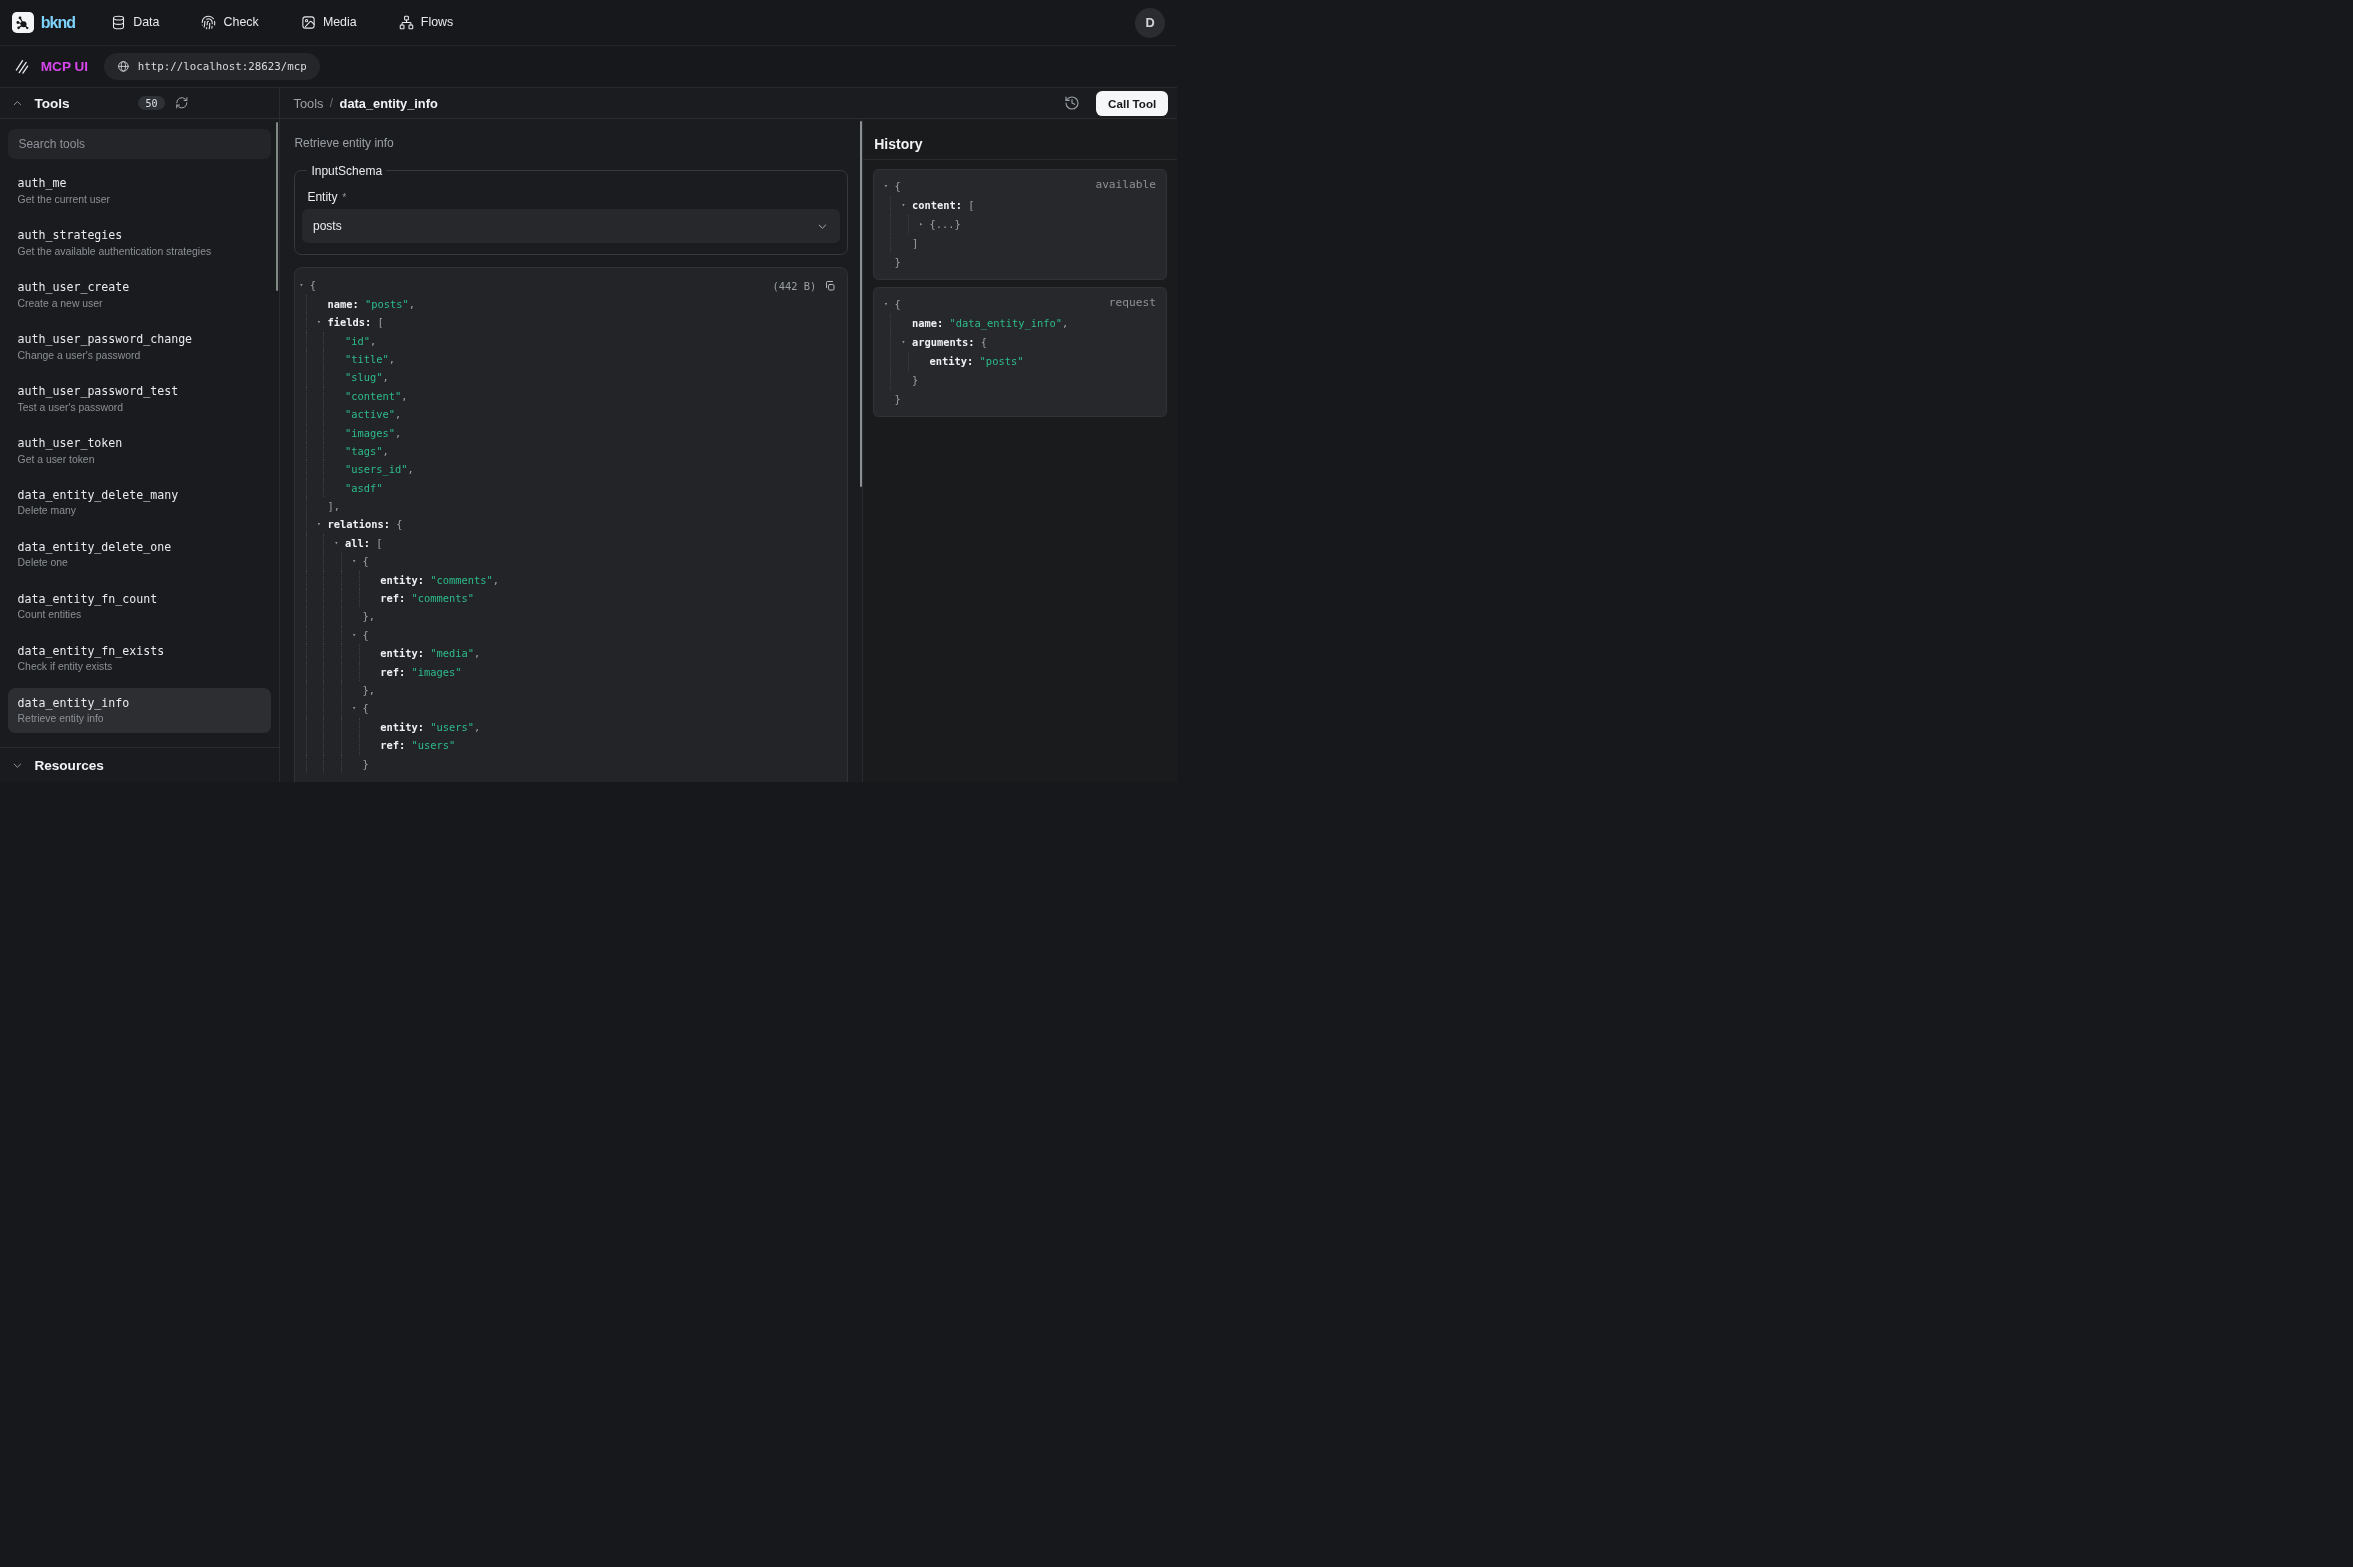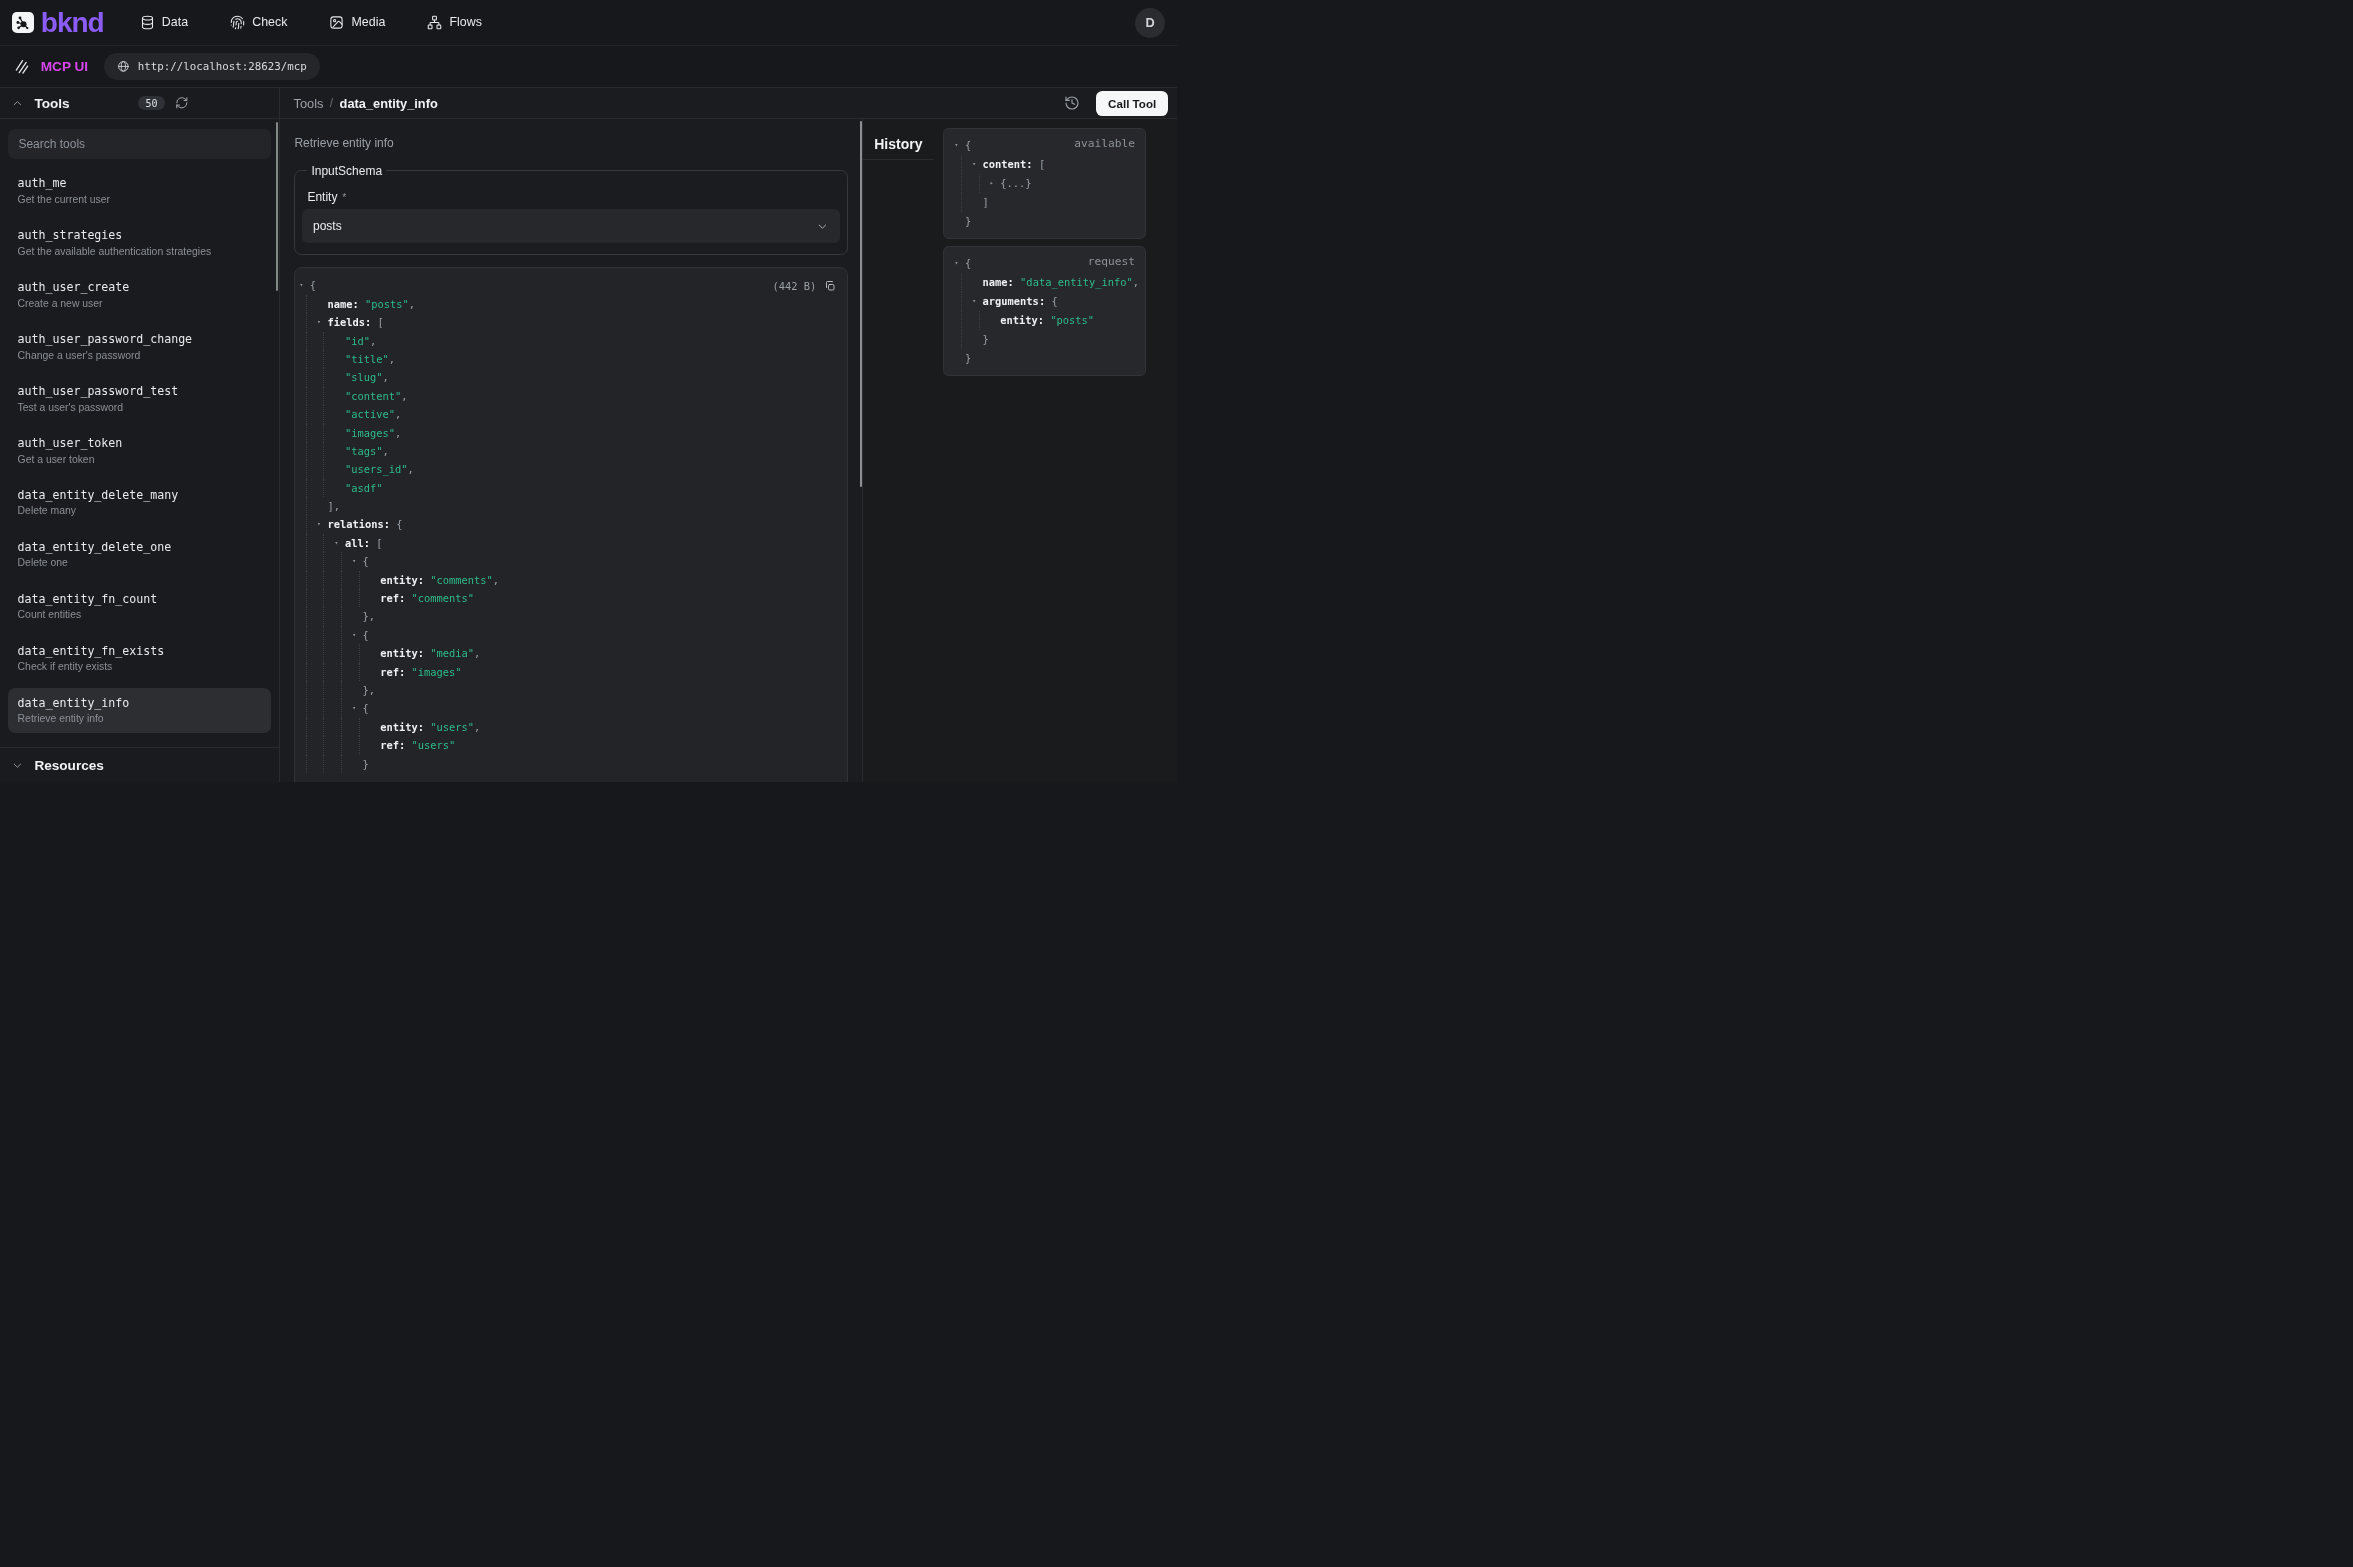--- a/index.html
+++ b/index.html
@@ -8,21 +8,21 @@
     width:1177px; height:784px; overflow:hidden; position:relative;
     background:#17181b; color:#e8eaec;
     font-family:"Liberation Sans", sans-serif;
   }
   svg { display:block; fill:none; stroke:currentColor; stroke-width:1.7; stroke-linecap:round; stroke-linejoin:round; }
 
   
   .topbar { height:46px; display:flex; align-items:center; padding:0 12px; background:#17181b; border-bottom:0.8px solid #222428; }
   .brand { display:flex; align-items:center; gap:7.2px; }
   .brand-icon { width:21.6px; height:21.6px; background:#f4f5f7; border-radius:4.8px; display:flex; align-items:center; justify-content:center; color:#17181b; }
-  .brand-text { font-size:28px; font-weight:800; letter-spacing:-1px; color:#8b5cf6; }
+  .brand-text { font-size:16px; font-weight:800; letter-spacing:-1px; color:#7dd3fc; }
   .nav { display:flex; margin-left:36px; column-gap:42px; }
   .nav-item { display:flex; align-items:flex-start; gap:7.2px; font-size:12.4px; color:#e7e9eb; cursor:pointer; }
   .nicon { color:#e7e9eb; }
   .avatar { margin-left:auto; width:30px; height:30px; border-radius:50%; background:#2a2c30; color:#d2d5d9;
             display:flex; align-items:center; justify-content:center; font-size:12.8px; font-weight:bold; }
 
   
   .mcpbar { height:42px; display:flex; align-items:center; padding:0 12.8px; background:#17181b; border-bottom:0.8px solid #27292d; gap:10.4px; }
   .mcp-icon { color:#e8eaec; }
   .mcp-title { font-size:13.6px; font-weight:bold; color:#d946ef; margin-right:5.6px; }
@@ -88,21 +88,21 @@
   .jcaret { flex:none; width:10.4px; font-size:6.4px; color:#8f9499; }
   .jk { color:#eef0f2; font-weight:bold; }
   .js { color:#2ebc8a; }
   .jp { color:#9aa0a5; }
   .jright { position:absolute; top:8px; right:10.4px; height:18.4px; display:flex; align-items:center; gap:8px; color:#9aa0a5;
             font-size:10.4px; }
   .copy-btn { color:#cfd3d6; cursor:pointer; }
   .main-thumb { position:absolute; top:1.6px; right:0; width:2.4px; height:366px; background:#8b9095; border-radius:1.6px; }
 
   
-  .history { flex:1; border-left:0.8px solid #292b2f; background:#1a1b1d; display:flex; flex-direction:row; min-width:0; }
+  .history { flex:1; border-left:0.8px solid #292b2f; background:#1a1b1d; display:flex; flex-direction:column; min-width:0; }
   .hist-head { height:41px; flex:none; border-bottom:0.8px solid #292b2f; display:flex; align-items:center; padding:9.6px 11.2px 0;
                font-size:14px; font-weight:bold; color:#f2f3f5; }
   .hist-body { padding:8.8px 9.6px; }
   .hcard { position:relative; background:#26282c; border:0.8px solid #303337; border-radius:5.6px; padding:7.2px 6.4px; margin-bottom:6.4px; }
   .hjson { font-family:"DejaVu Sans Mono", monospace; font-size:10.4px; }
   .hlabel { position:absolute; top:8px; right:10.4px; font-family:"DejaVu Sans Mono", monospace; font-size:11.2px; color:#8d9297; }
 </style>
 </head>
 <body>
 

